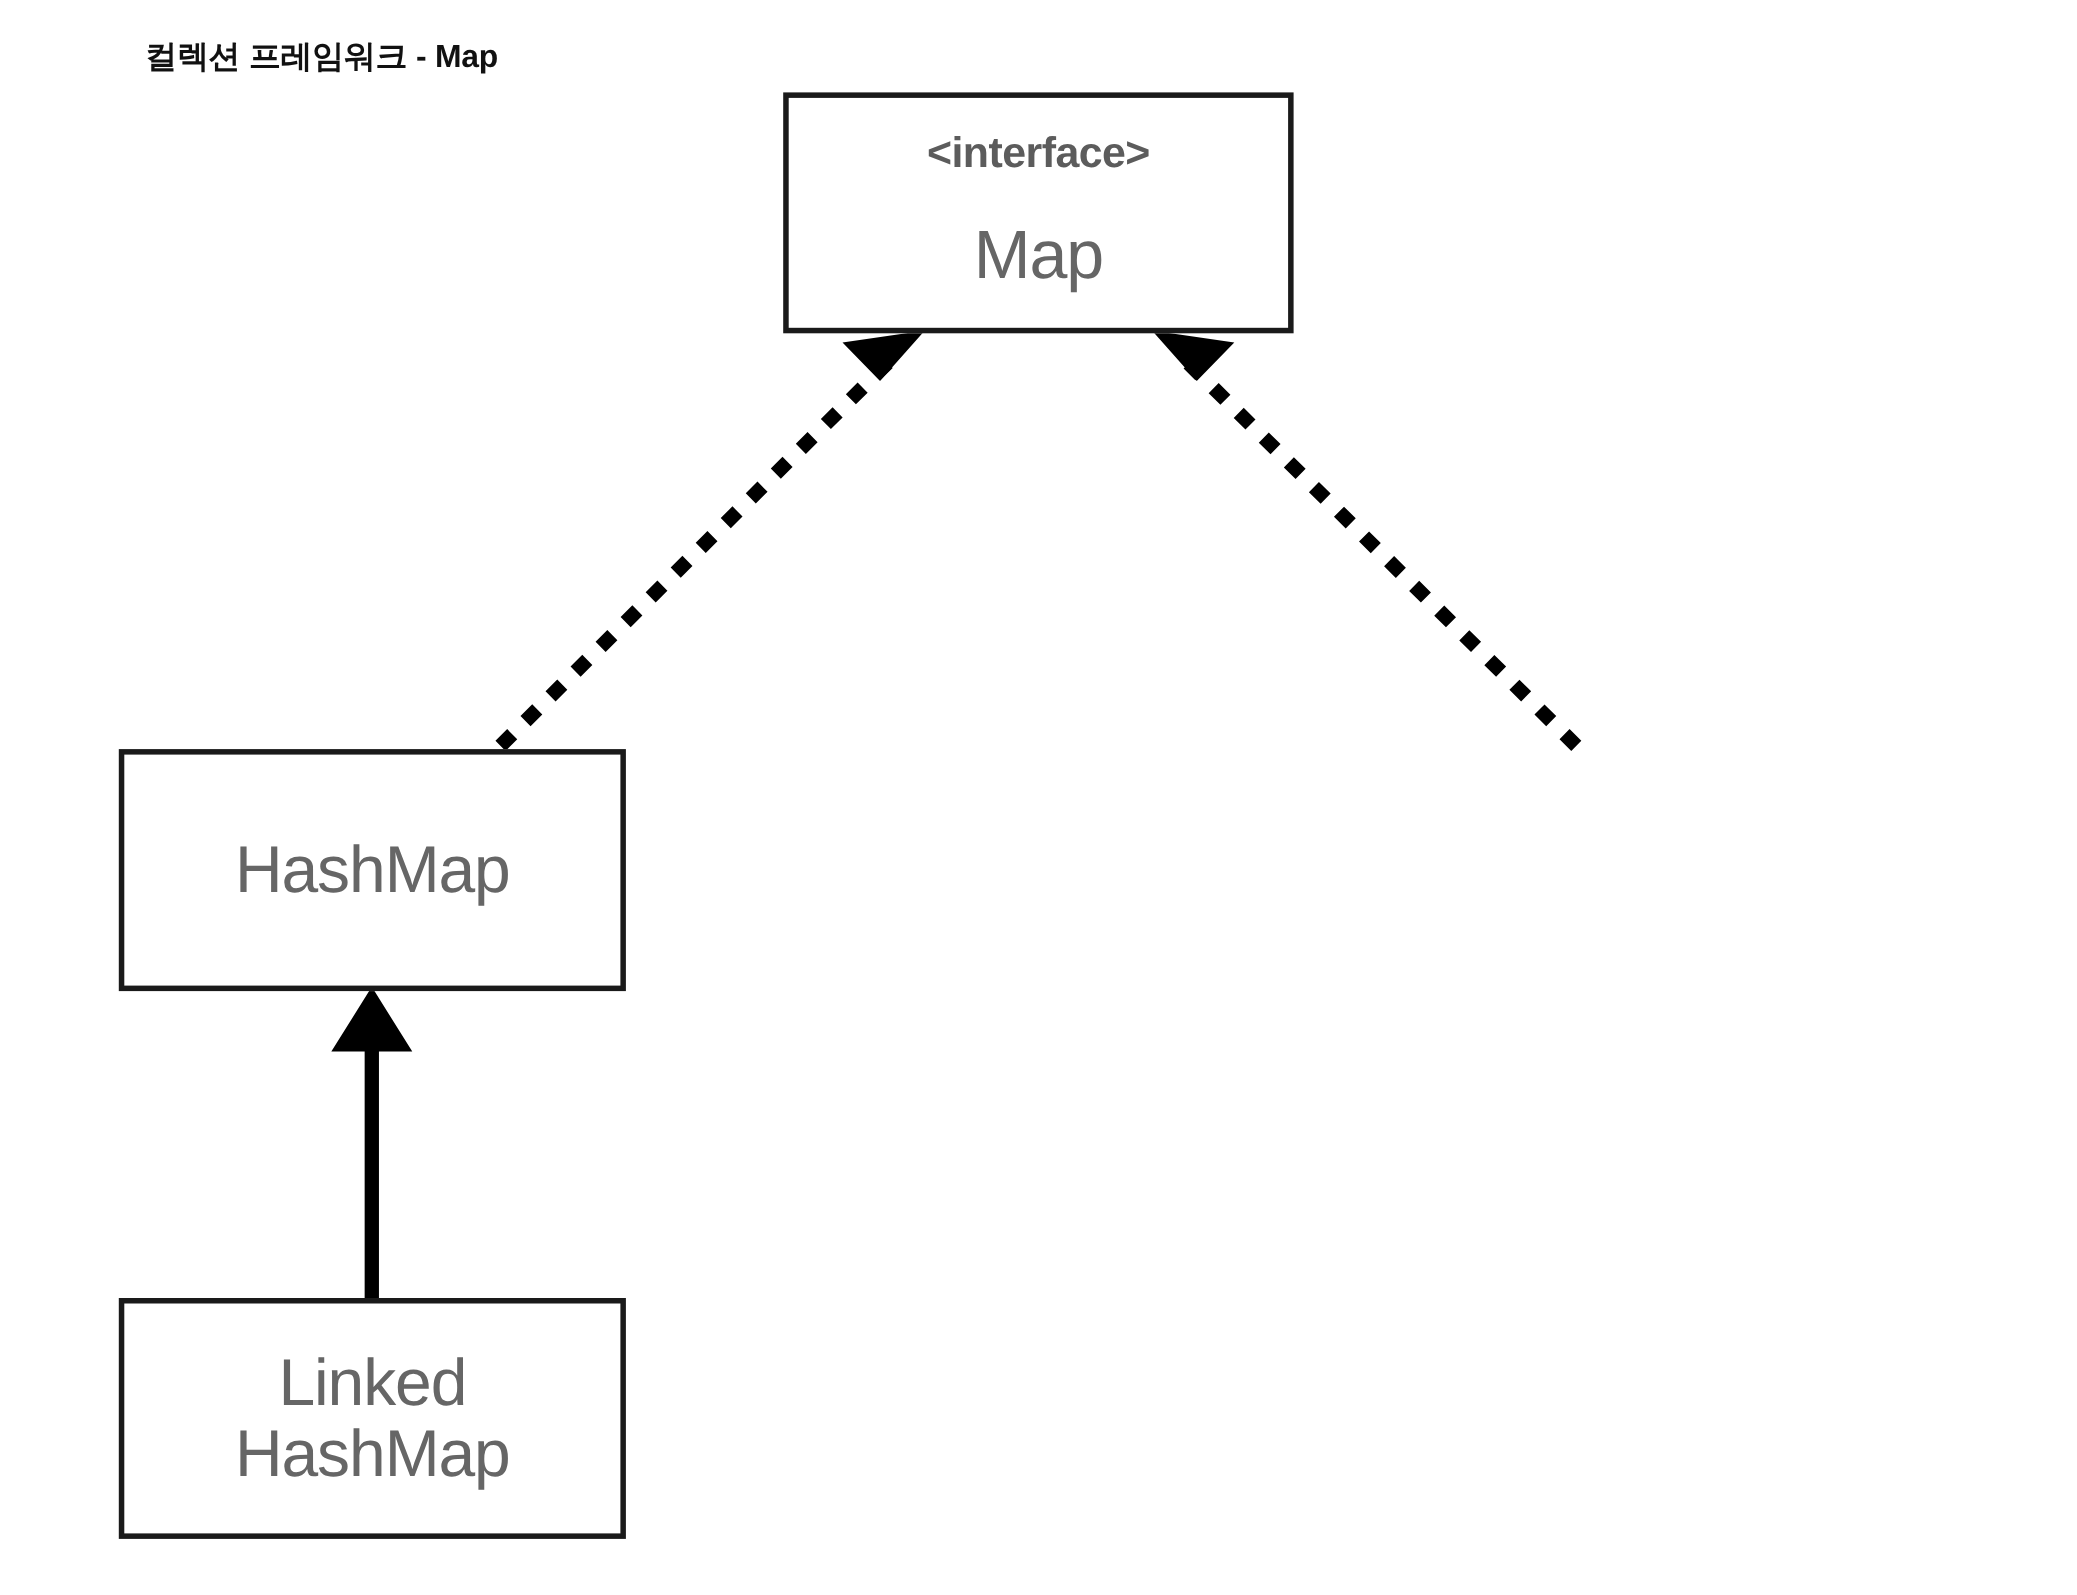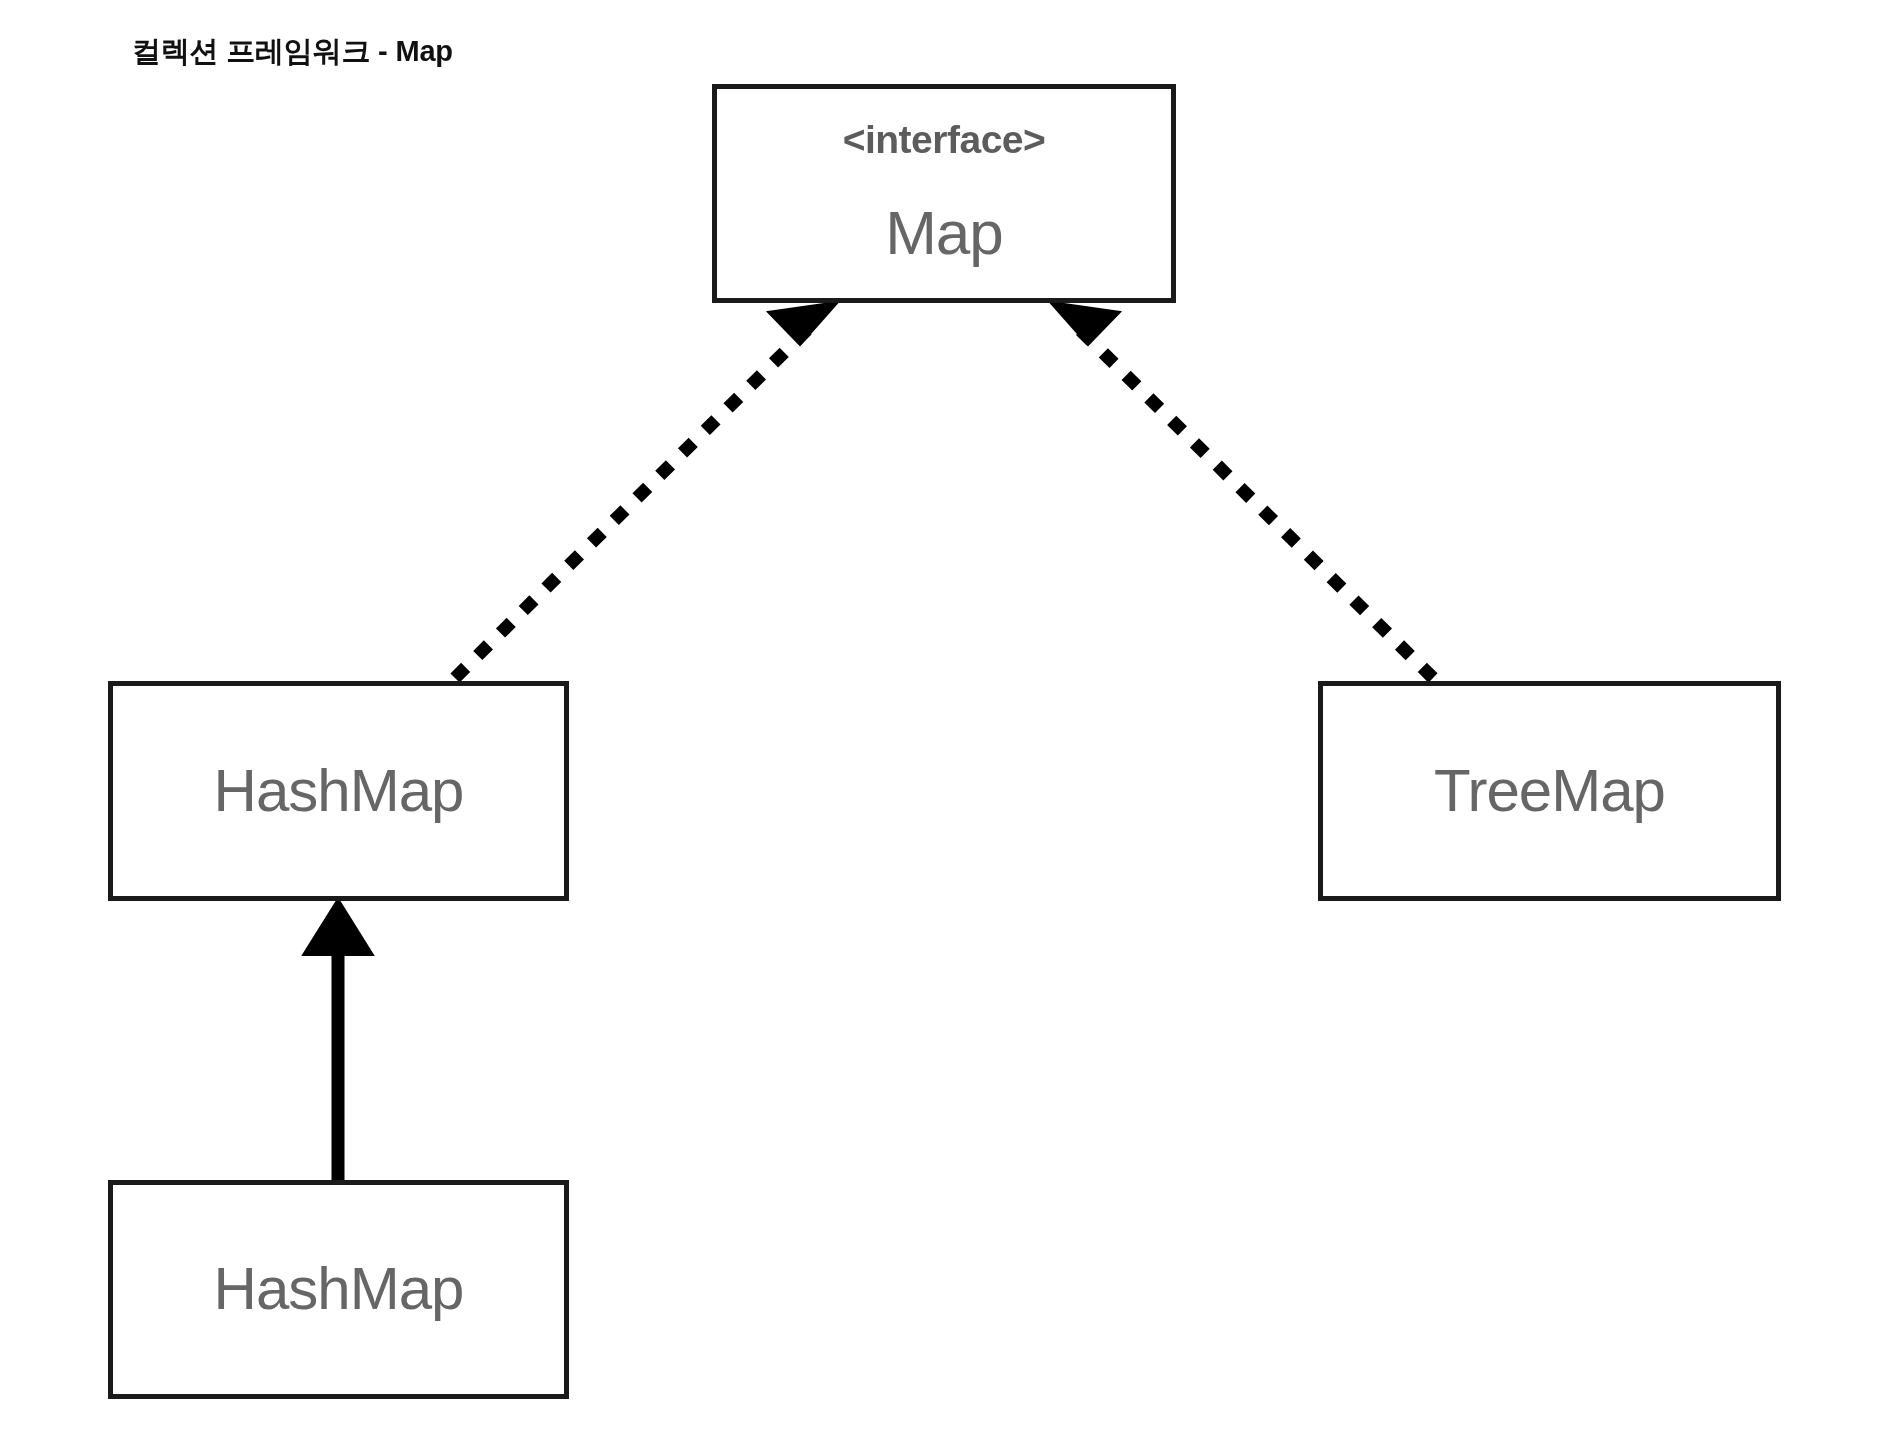--- a/index.html
+++ b/index.html
@@ -109,23 +109,21 @@
 
   <div class="uml-box" id="box-map">
     <div class="stereotype">&lt;interface&gt;</div>
     <div class="class-name">Map</div>
   </div>
 
   <div class="uml-box" id="box-hashmap">
     <div class="class-name">HashMap</div>
   </div>
 
-  <div class="uml-box" id="box-treemap">
-    <div class="class-name">TreeMap</div>
-  </div>
 
   <div class="uml-box" id="box-linkedhashmap">
     <div class="class-name">
+      <span class="class-name-line">Linked</span>
       <span class="class-name-line">HashMap</span>
     </div>
   </div>
 
 </div>
 
 </body></html>

